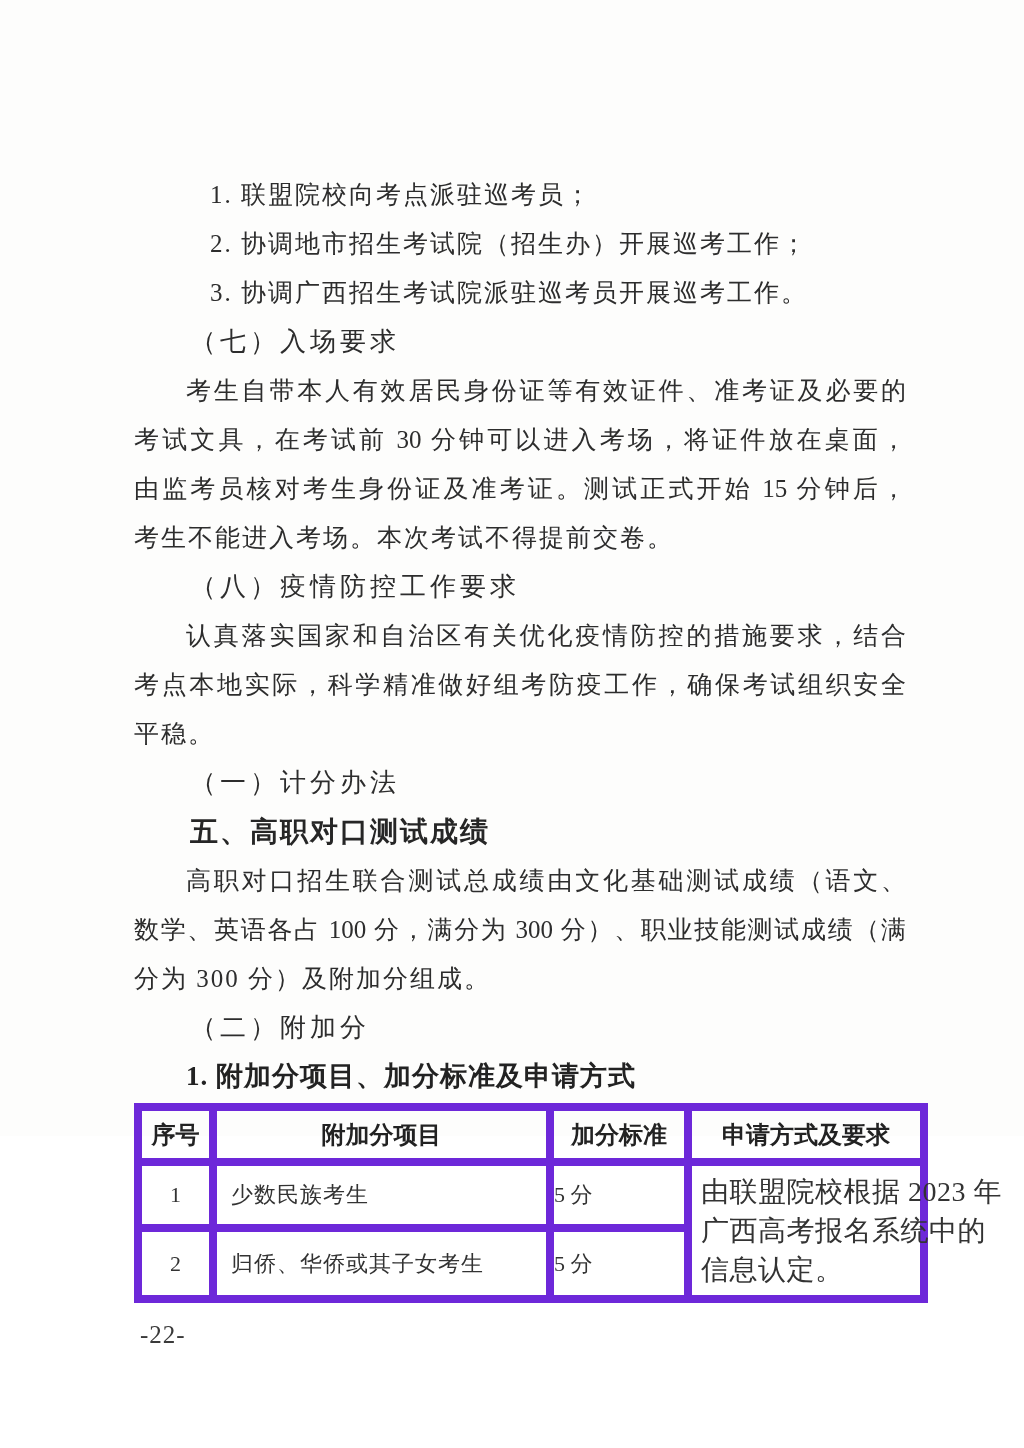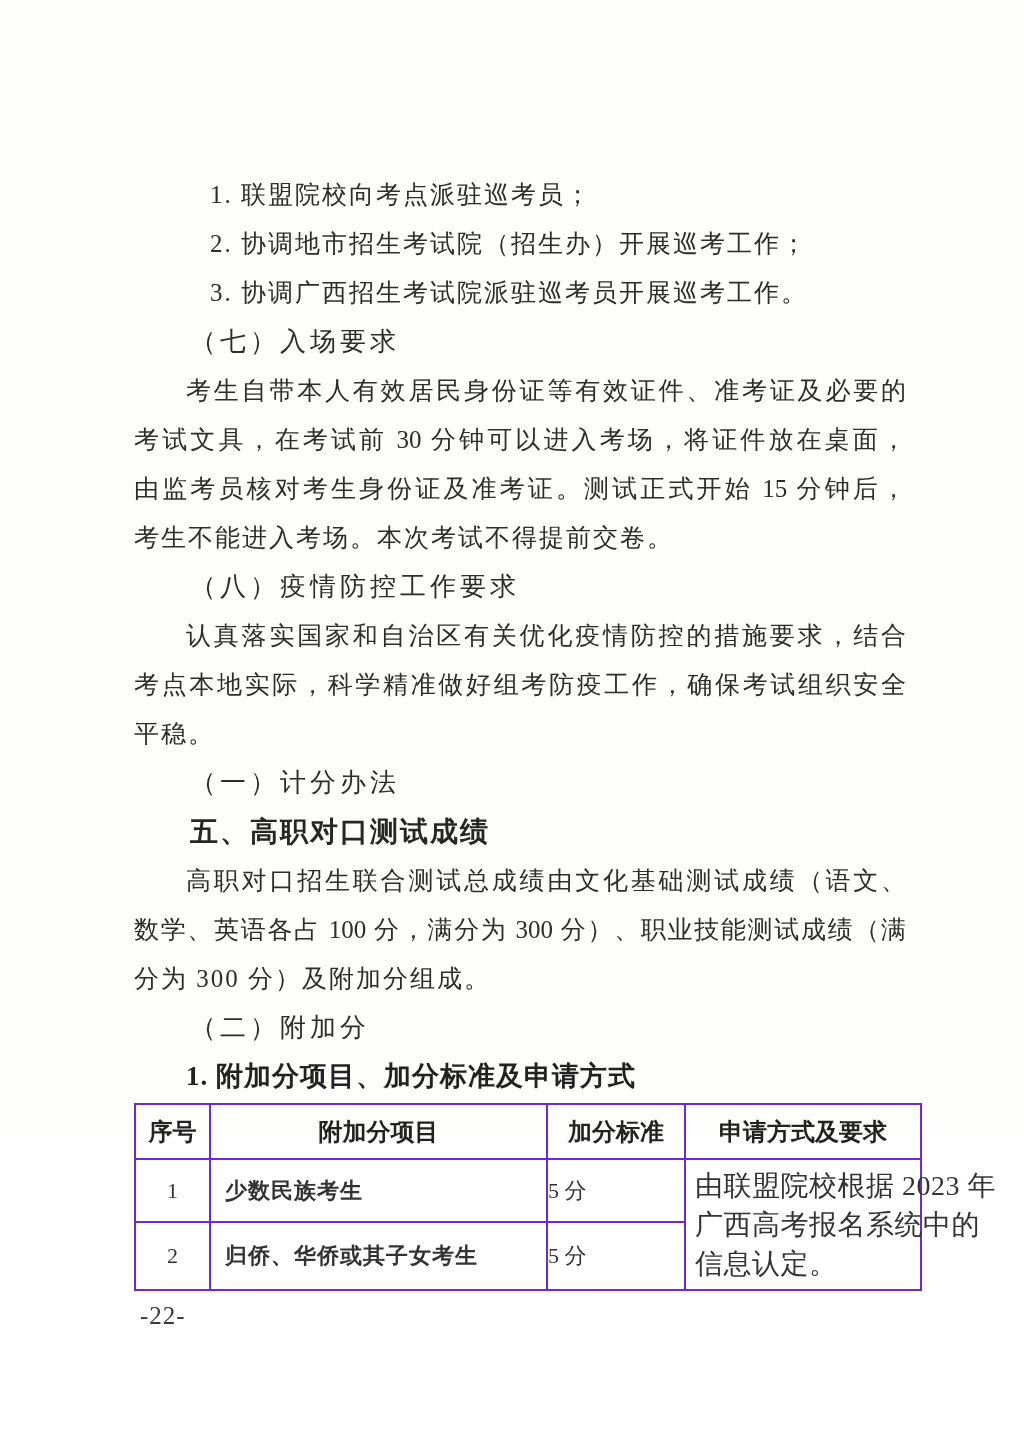--- a/index.html
+++ b/index.html
@@ -49,44 +49,44 @@
     letter-spacing: 1px;
     color: #222;
   }
   table.addl {
     margin-top: 2px;
     width: 786px;
     border-collapse: collapse;
     table-layout: fixed;
   }
   table.addl th, table.addl td {
-    border: 2px solid #6d28d9;
+    border: 8px solid #6d28d9;
     vertical-align: middle;
   }
   table.addl th {
     font-size: 24px;
     font-weight: bold;
     text-align: center;
     color: #222;
   }
   table.addl td {
     font-size: 22px;
     color: #333;
   }
   .col-no    { width: 75px; }
   .col-item  { width: 337px; }
   .col-score { width: 138px; }
   .col-req   { width: 236px; }
   td.c-no    { text-align: center; }
-  td.c-item  { text-align: left; padding-left: 14px; letter-spacing: 1px; font-weight: bold; }
+  td.c-item  { text-align: left; padding-left: 14px; letter-spacing: 1px; }
   td.c-score { text-align: left; }
   td.c-req   { padding: 6px 6px 6px 9px; }
   .note-line { font-size: 28px; line-height: 39px; white-space: nowrap; letter-spacing: 0.5px; }
   .pagenum {
-    margin-top: 11px;
+    margin-top: 18px;
     padding-left: 6px;
     font-size: 25px;
     letter-spacing: 1px;
     color: #3a3a3a;
   }
 </style>
 </head>
 <body>
 
 <div class="page">

